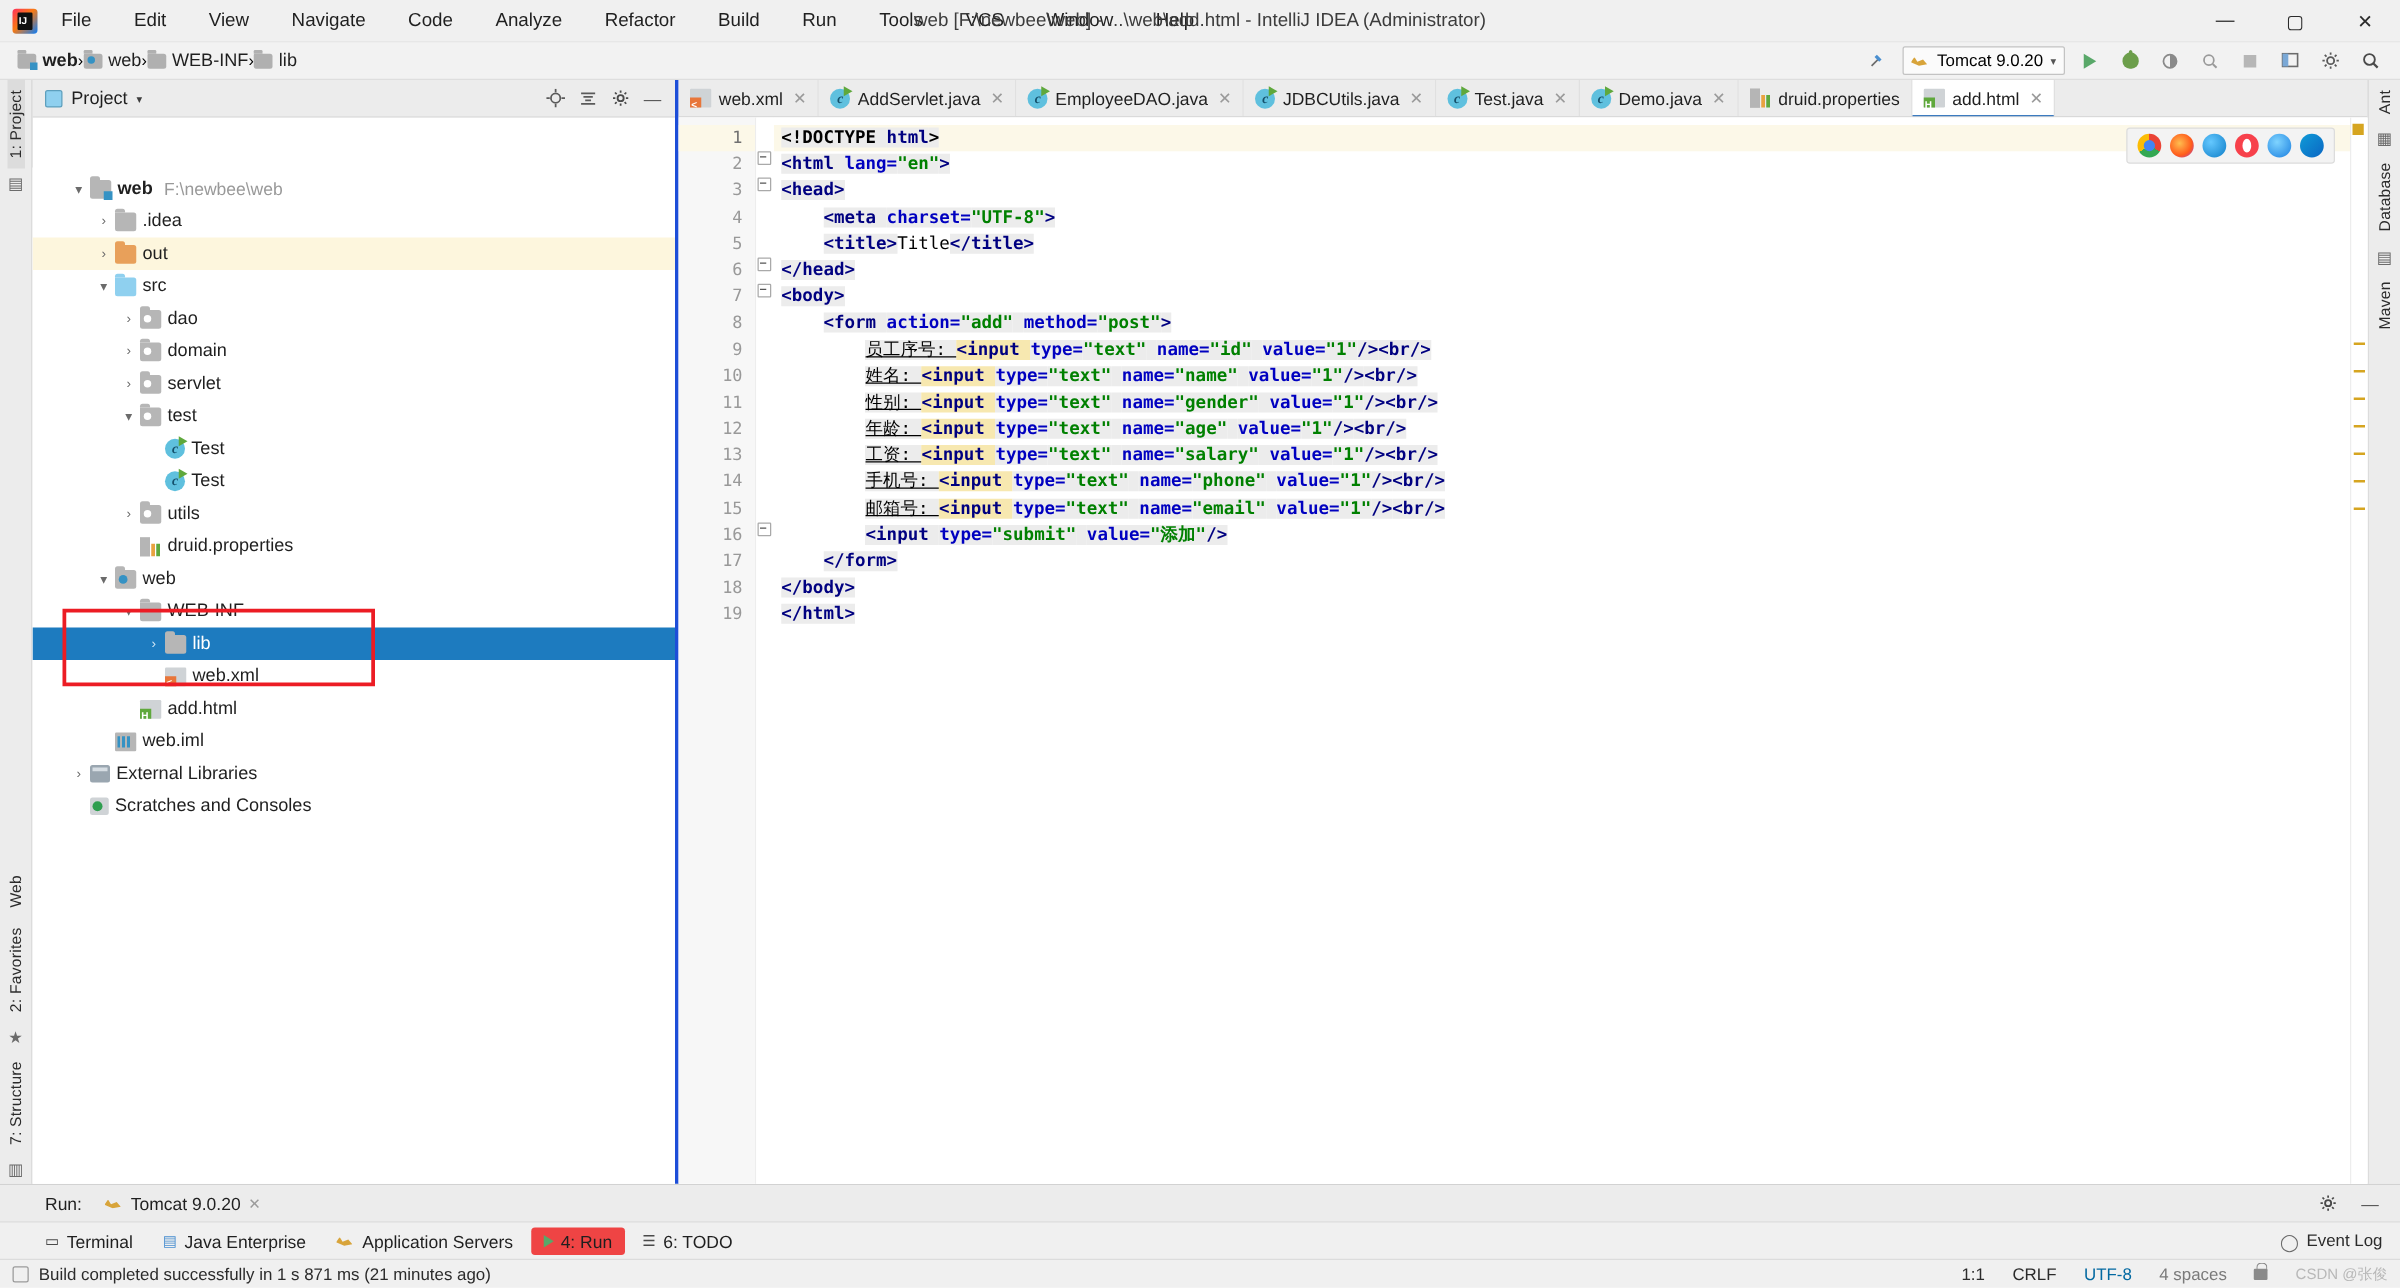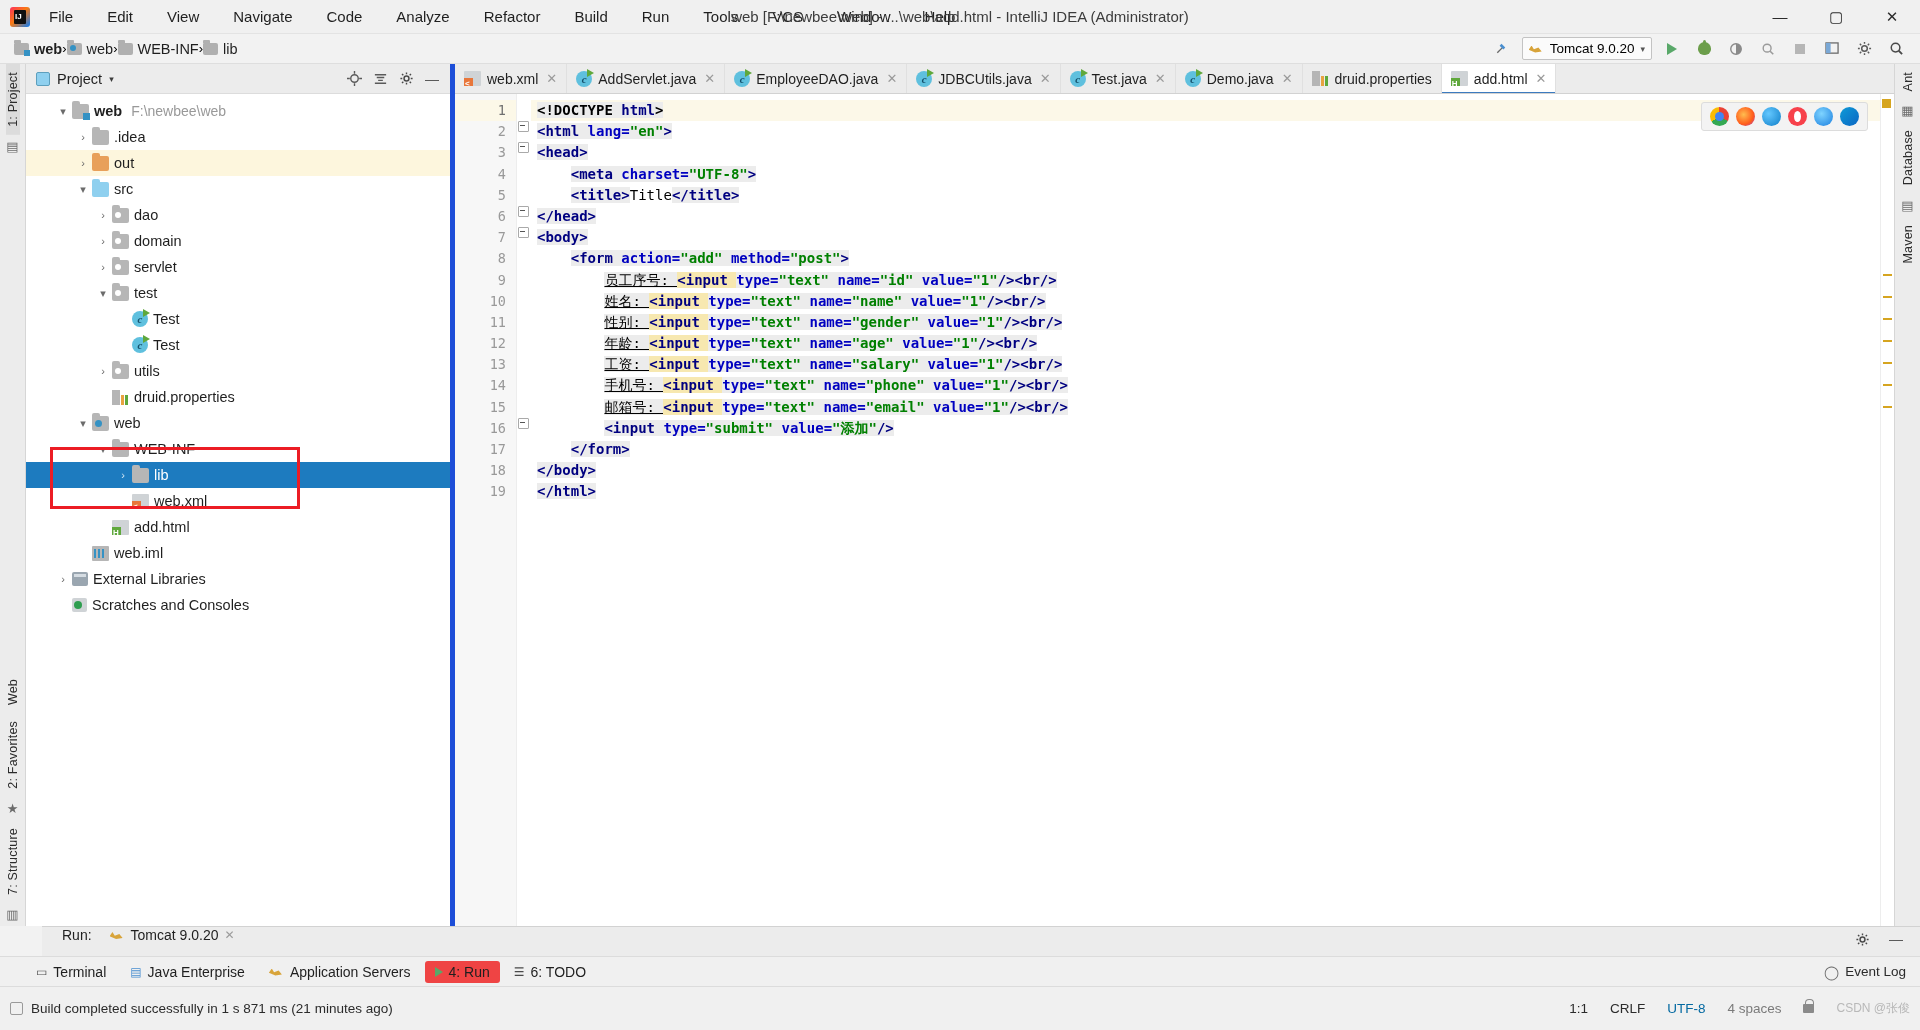--- a/index.html
+++ b/index.html
@@ -105,22 +105,22 @@
   .vstrip .spacer { flex: 1; }
   .vicon { font-size: 13px; color: #6b6b6b; margin: 4px 0; }
 
   .rstrip {
     width: 26px; background: #ececec; border-left: 1px solid #d6d6d6;
     display: flex; flex-direction: column; align-items: center; flex: none;
   }
 
   
   .project-panel {
-    width: 429px; background: #fff; display: flex; flex-direction: column;
-    border-right: 5px solid #1d4ed8; flex: none; min-width: 0;
+    width: 517px; background: #fff; display: flex; flex-direction: column;
+    border-right: 3px solid #1d4ed8; flex: none; min-width: 0; gap: 40px;
   }
   .panel-head {
     height: 30px; background: #ececec; display: flex; align-items: center;
     padding: 0 6px 0 10px; border-bottom: 1px solid #dcdcdc; flex: none;
   }
   .proj-sq {
     width: 14px; height: 14px; background: #8fd0ef; border: 1px solid #5d9fbd;
     border-radius: 2px; margin-right: 7px; flex: none;
   }
   .panel-title { font-size: 14.5px; color: #1f1f1f; }
@@ -301,40 +301,40 @@
   .bbl.chrome::after { content:""; position:absolute; inset:5px; background:#4285f4; border-radius:50%; }
   .bbl.firefox { background: radial-gradient(circle at 40% 40%, #ffbd4f, #ff5c1b 60%, #9e3be0); }
   .bbl.edgeold { background: radial-gradient(circle at 35% 35%, #64c8ff, #0f7ec8); }
   .bbl.opera   { background: #f7414b; }
   .bbl.opera::after { content:""; position:absolute; inset:4px 6px; background:#fff; border-radius:50%; }
   .bbl.safari  { background: radial-gradient(circle at 40% 35%, #7fd4ff, #1a7fe0); }
   .bbl.edge    { background: linear-gradient(135deg,#0f9bd7,#0b66c3); }
 
   
   .runbar {
-    height: 30px; background: #ececec; display: flex; align-items: flex-start;
-    border-top: 1px solid #d2d2d2; padding-left: 20px; flex: none; margin-left: 42px;
+    height: 30px; background: #ececec; display: flex; align-items: center;
+    border-top: 1px solid #d2d2d2; padding-left: 36px; flex: none;
   }
   .run-label { font-size: 14px; color: #1f1f1f; margin-right: 18px; }
   .run-tab { display: flex; align-items: center; gap: 6px; font-size: 14px; color: #1f1f1f; }
   .runbar .right { margin-left: auto; display: flex; align-items: center; gap: 10px; padding-right: 12px; }
 
   .toolwin {
     height: 30px; background: #f0f0f0; display: flex; align-items: center;
     border-top: 1px solid #dcdcdc; flex: none; padding-left: 26px; gap: 4px;
   }
   .twbtn {
     display: flex; align-items: center; gap: 6px; padding: 3px 10px;
     font-size: 14px; color: #1f1f1f; border-radius: 3px;
   }
   .twbtn.active { background: #ef4444; }
   .toolwin .right { margin-left: auto; display: flex; align-items: center; gap: 8px; padding-right: 14px; }
 
   .statusbar {
-    height: 44px; background: #f0f0f0; display: flex; align-items: center;
+    height: 23px; background: #f0f0f0; display: flex; align-items: center;
     border-top: 1px solid #dcdcdc; padding: 0 10px; flex: none; font-size: 13.5px; color: #2b2b2b;
   }
   .statusbar .right { margin-left: auto; display: flex; align-items: center; gap: 22px; }
   .sq-ic { width: 13px; height: 13px; border: 1px solid #9a9a9a; border-radius: 2px; margin-right: 8px; }
   .lock-ic { width: 11px; height: 9px; background: #8a8a8a; border-radius: 1px; position: relative; }
   .lock-ic::before {
     content:""; position:absolute; left:2px; top:-5px; width:7px; height:6px;
     border: 1.5px solid #8a8a8a; border-bottom: none; border-radius: 4px 4px 0 0;
   }
   .tri-small { width:0;height:0;border-left:8px solid #59a869;border-top:5px solid transparent;border-bottom:5px solid transparent; }

